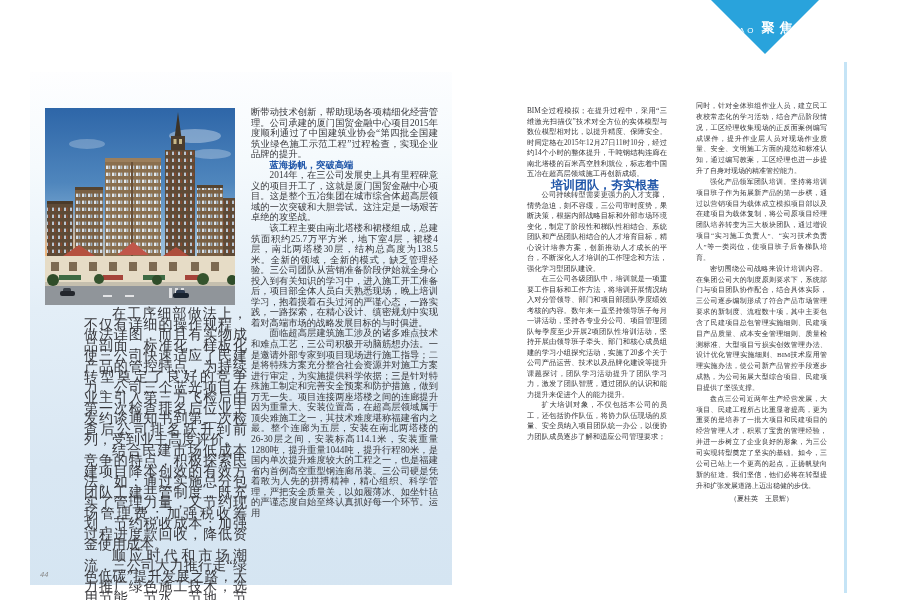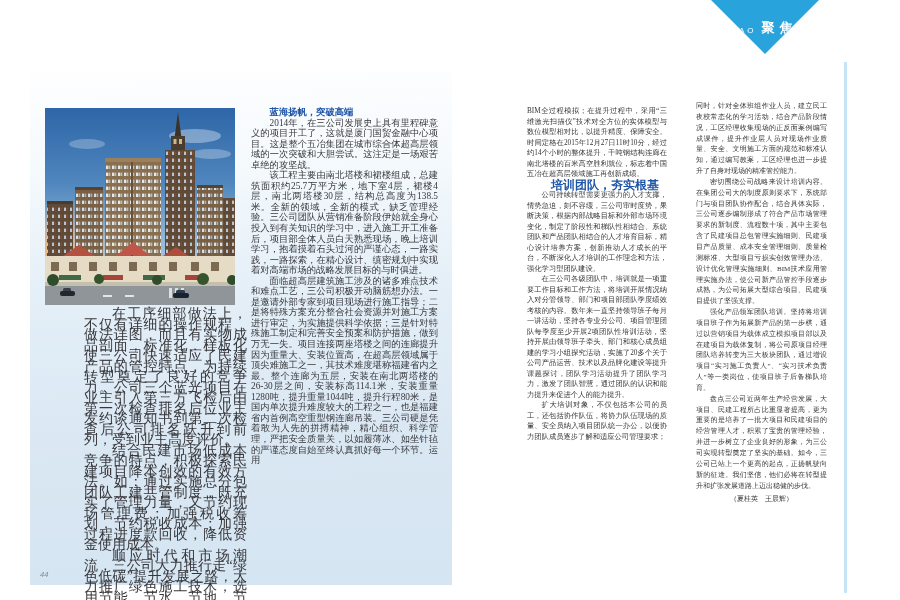--- a/index.html
+++ b/index.html
@@ -162,20 +162,21 @@
 
 <div class="col" id="colA">
   <div>
       <p>在工序细部做法上，不仅有详细的操作规程、做法详图，而且有实物成品剖面，标准化、样板化使三公司快速适应了民建产品的管控特点，为持续转型奠定了良好的竞争力。公司三个蓝光项目在业主引入第三方飞检后由第一次检查排名后位业主发约谈通知书到第二次检查后公司排名跃升到前列，受到业主高度评价。</p>
       <p>结合民建市场低成本竞争的特点，积极探索民建项目降本创效的有效方法。如：通过实施总分包团队工建共管制度，既充实了管理力量，又节约现场管理费；加强税收筹划，节约税收成本；加强过程进度款回收，降低资金使用成本。</p>
       <p>顺应时代和市场潮流，三公司大力推行走“绿色低碳”提升发展之路，大力推广绿色施工技术，选用节能、节水、节地、节材和环保工艺，把创建现场安全文明施工和绿色施工示范工地当作企业的实力形象展示，纳入公司战略来进行布局，建立规范标准和检测考核体系，以创建绿色施工示范工程不</p>
     </div>
 </div>
 
 <div class="col" id="colB">
+  <p class="cont">断带动技术创新，帮助现场各项精细化经营管理。公司承建的厦门国贸金融中心项目2015年度顺利通过了中国建筑业协会“第四批全国建筑业绿色施工示范工程”过程检查，实现企业品牌的提升。</p>
   <div class="subhead">蓝海扬帆，突破高端</div>
   <div>
       <p>2014年，在三公司发展史上具有里程碑意义的项目开工了，这就是厦门国贸金融中心项目。这是整个五冶集团在城市综合体超高层领域的一次突破和大胆尝试。这注定是一场艰苦卓绝的攻坚战。</p>
       <p>该工程主要由南北塔楼和裙楼组成，总建筑面积约25.7万平方米，地下室4层，裙楼4层，南北两塔楼30层，结构总高度为138.5米。全新的领域，全新的模式，缺乏管理经验。三公司团队从营销准备阶段伊始就全身心投入到有关知识的学习中，进入施工开工准备后，项目部全体人员白天熟悉现场，晚上培训学习，抱着摸着石头过河的严谨心态，一路实践，一路探索，在精心设计、缜密规划中实现着对高端市场的战略发展目标的与时俱进。</p>
       <p>面临超高层建筑施工涉及的诸多难点技术和难点工艺，三公司积极开动脑筋想办法。一是邀请外部专家到项目现场进行施工指导；二是将特殊方案充分整合社会资源并对施工方案进行审定，为实施提供科学依据；三是针对特殊施工制定和完善安全预案和防护措施，做到万无一失。项目连接两座塔楼之间的连廊提升因为重量大、安装位置高，在超高层领域属于顶尖难施工之一，其技术难度堪称福建省内之最。整个连廊为五层，安装在南北两塔楼的26-30层之间，安装标高114.1米，安装重量1280吨，提升重量1044吨，提升行程80米，是国内单次提升难度较大的工程之一，也是福建省内首例高空重型钢连廊吊装。三公司硬是凭着敢为人先的拼搏精神，精心组织、科学管理，严把安全质量关，以如履薄冰、如坐针毡的严谨态度自始至终认真抓好每一个环节。运用</p>
     </div>
 </div>
 
 <div class="col" id="colC">
   <p class="cont">BIM全过程模拟；在提升过程中，采用“三维激光扫描仪”技术对全方位的实体模型与数位模型相对比，以提升精度、保障安全。时间定格在2015年12月27日11时10分，经过约14个小时的整体提升，千吨钢结构连廊在南北塔楼的百米高空胜利就位，标志着中国五冶在超高层领域施工再创新成绩。</p>
@@ -183,20 +184,20 @@
   <div>
       <p>公司持续转型需要更强力的人才支撑，情势急迫，刻不容缓，三公司审时度势，果断决策，根据内部战略目标和外部市场环境变化，制定了阶段性和梯队性相结合、系统团队和产品团队相结合的人才培育目标，精心设计培养方案，创新推动人才成长的平台，不断深化人才培训的工作理念和方法，强化学习型团队建设。</p>
       <p>在三公司各级团队中，培训就是一项重要工作目标和工作方法，将培训开展情况纳入对分管领导、部门和项目部团队季度绩效考核的内容。数年来一直坚持领导班子每月一讲活动，坚持各专业分公司、项目管理团队每季度至少开展2项团队性培训活动，坚持开展由领导班子牵头、部门和核心成员组建的学习小组探究活动，实施了20多个关于公司产品运营、技术以及品牌化建设等提升课题探讨，团队学习活动提升了团队学习力，激发了团队智慧，通过团队的认识和能力提升来促进个人的能力提升。</p>
       <p>扩大培训对象，不仅包括本公司的员工，还包括协作队伍，将协力队伍现场的质量、安全员纳入项目团队统一办公，以便协力团队成员逐步了解和适应公司管理要求；</p>
     </div>
 </div>
 
 <div class="col" id="colD">
   <p class="cont">同时，针对全体班组作业人员，建立民工夜校常态化的学习活动，结合产品阶段情况，工区经理收集现场的正反面案例编写成课件，提升作业层人员对现场作业质量、安全、文明施工方面的规范和标准认知，通过编写教案，工区经理也进一步提升了自身对现场的精准管控能力。</p>
   <div>
+      <p>强化产品领军团队培训。坚持将培训项目班子作为拓展新产品的第一步棋，通过以营销项目为载体成立模拟项目部以及在建项目为载体复制，将公司原项目经理团队培养转变为三大板块团队，通过增设项目“实习施工负责人”、“实习技术负责人”等一类岗位，使项目班子后备梯队培育。</p>
       <p>密切围绕公司战略来设计培训内容。在集团公司大的制度原则要求下，系统部门与项目团队协作配合，结合具体实际，三公司逐步编制形成了符合产品市场管理要求的新制度、流程数十项，其中主要包含了民建项目总包管理实施细则、民建项目产品质量、成本安全管理细则、质量检测标准、大型项目亏损实创效管理办法、设计优化管理实施细则、BIM技术应用管理实施办法，使公司新产品管控手段逐步成熟，为公司拓展大型综合项目、民建项目提供了坚强支撑。</p>
-      <p>强化产品领军团队培训。坚持将培训项目班子作为拓展新产品的第一步棋，通过以营销项目为载体成立模拟项目部以及在建项目为载体复制，将公司原项目经理团队培养转变为三大板块团队，通过增设项目“实习施工负责人”、“实习技术负责人”等一类岗位，使项目班子后备梯队培育。</p>
       <p>盘点三公司近两年生产经营发展，大项目、民建工程所占比重显著提高，更为重要的是培养了一批大项目和民建项目的经营管理人才，积累了宝贵的管理经验，并进一步树立了企业良好的形象，为三公司实现转型奠定了坚实的基础。如今，三公司已站上一个更高的起点，正扬帆驶向新的征途。我们坚信，他们必将在转型提升和扩张发展道路上迈出稳健的步伐。</p>
     </div>
   <p class="sig">（夏桂英　王晨辉）</p>
 </div>
 
 <div class="pagenum">44</div>
 
 </body></html>

